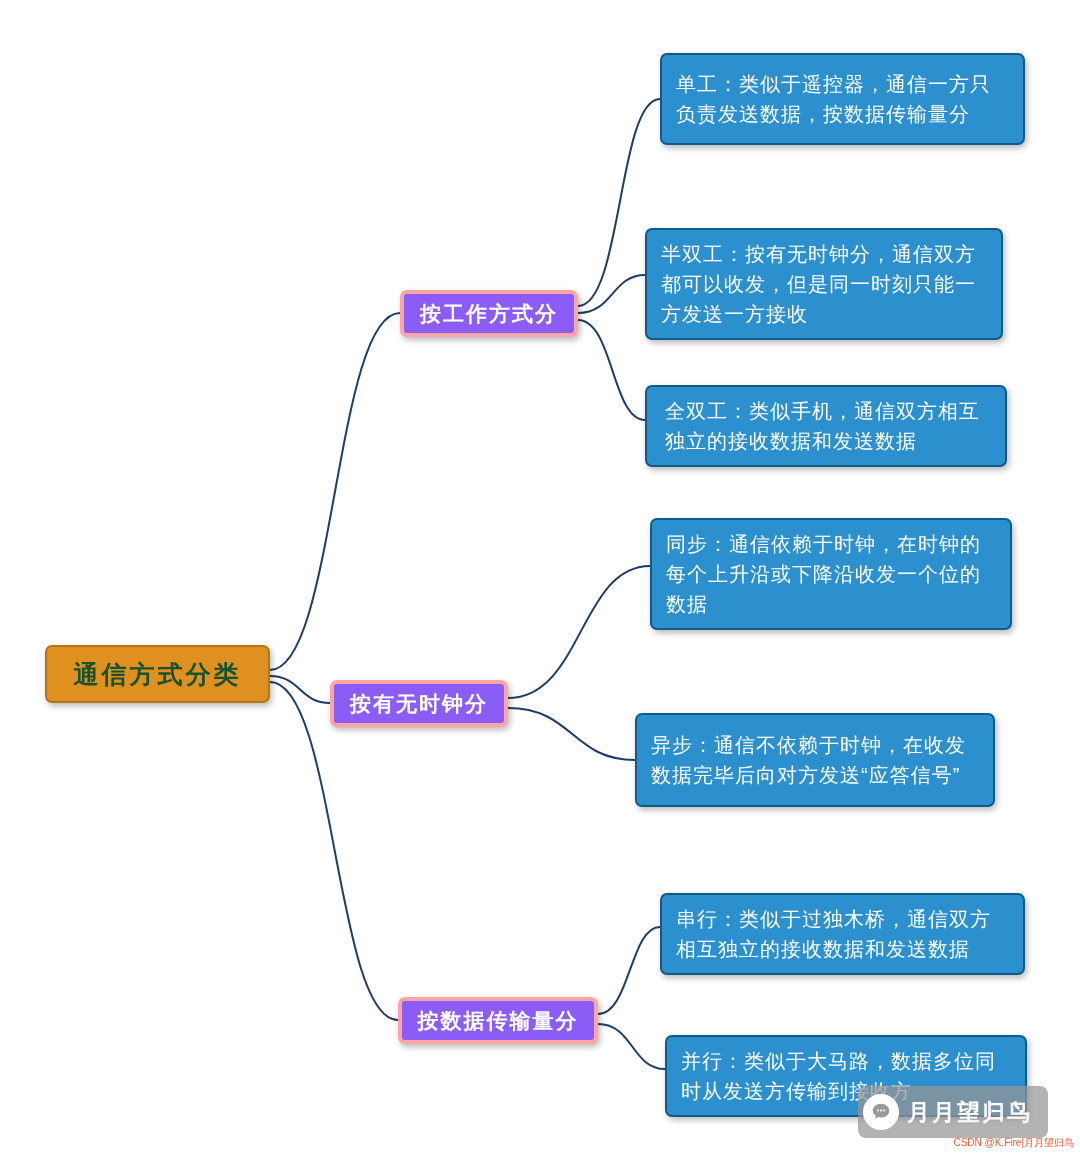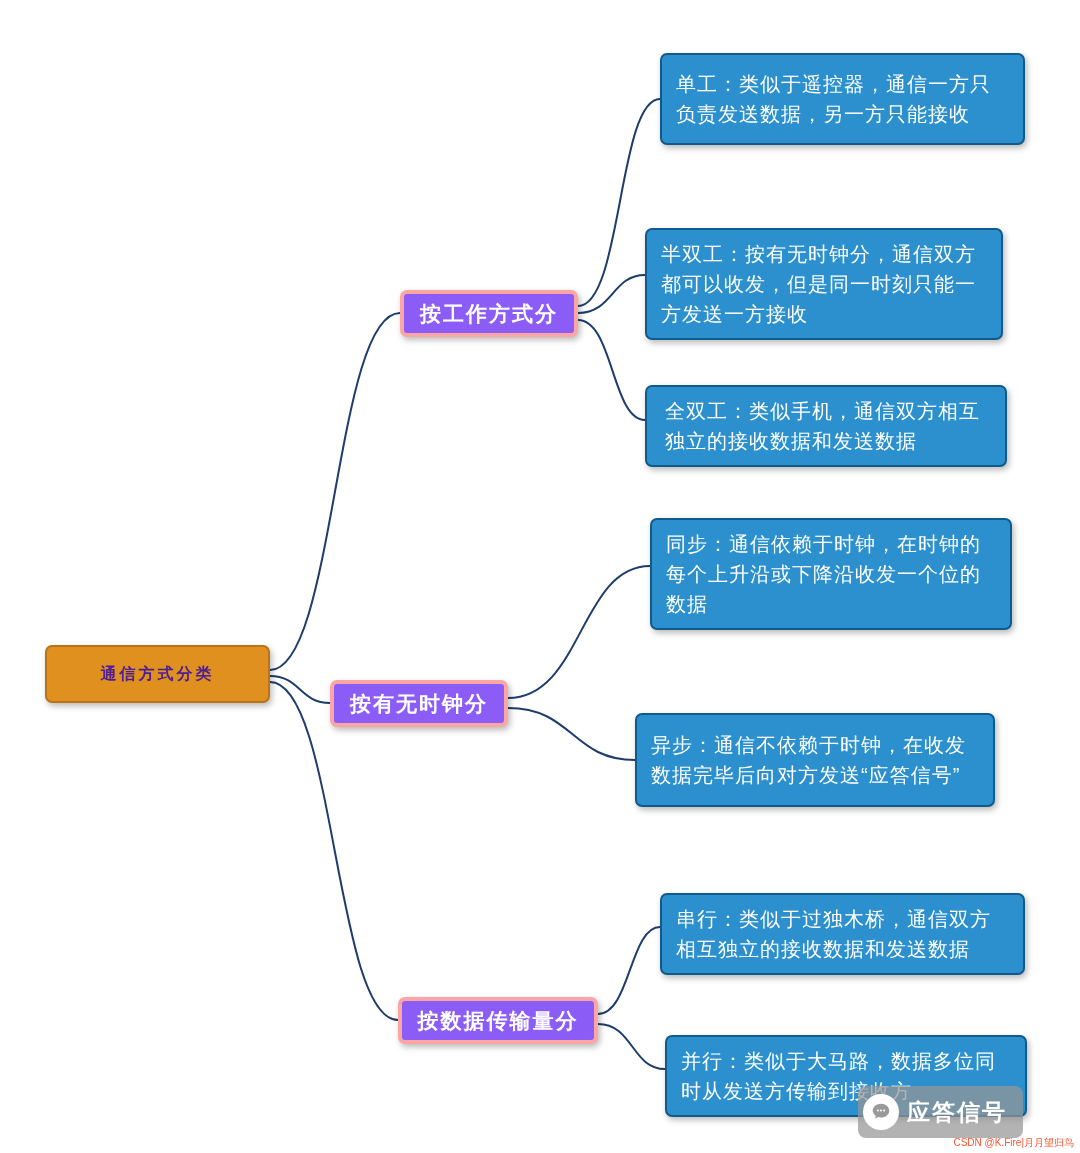--- a/index.html
+++ b/index.html
@@ -16,22 +16,22 @@
   }
   .node{
     position:absolute;
     box-sizing:border-box;
     border-radius:7px;
     box-shadow:2px 3px 6px rgba(0,0,0,0.28);
   }
   .root-node{
     background:#e0901f;
     border:2px solid #b8741a;
-    color:#4c1d95;
-    font-size:16px;
+    color:#14532d;
+    font-size:25px;
     font-weight:bold;
     letter-spacing:3px;
     display:flex;align-items:center;justify-content:center;
     text-align:center;
   }
   .branch-node{
     background:#8b5cf6;
     border:4px solid #fca5a5;
     color:#ffffff;
     font-size:21px;
@@ -102,21 +102,21 @@
 
   <div class="node root-node" style="left:45px;top:645px;width:225px;height:58px;">
     <span>通信方式分类</span>
   </div>
 
   <div class="node branch-node" style="left:400px;top:290px;width:178px;height:47px;">
     <span>按工作方式分</span>
   </div>
 
   <div class="node leaf-node" style="left:660px;top:53px;width:365px;min-height:92px;">
-    <span>单工：类似于遥控器，通信一方只负责发送数据，另一方只能接收</span>
+    <span>单工：类似于遥控器，通信一方只负责发送数据，按数据传输量分</span>
   </div>
 
   <div class="node leaf-node" style="left:645px;top:228px;width:358px;min-height:94px;">
     <span>半双工：按有无时钟分，通信双方都可以收发，但是同一时刻只能一方发送一方接收</span>
   </div>
 
   <div class="node leaf-node" style="left:645px;top:385px;width:362px;min-height:70px;padding-left:18px;">
     <span>全双工：类似手机，通信双方相互独立的接收数据和发送数据</span>
   </div>
 
@@ -146,18 +146,18 @@
 
   <div class="watermark">
     <span class="wm-circle">
       <svg width="22" height="22" viewBox="0 0 24 24">
         <path fill="#9a9a9a" d="M12 3C6.9 3 3 6.3 3 10.4c0 2.3 1.3 4.3 3.3 5.7l-.8 3.2 3.5-1.8c.9.2 1.9.4 3 .4 5.1 0 9-3.3 9-7.4S17.1 3 12 3z"></path>
         <circle fill="#ffffff" cx="8.6" cy="10.4" r="1.1"></circle>
         <circle fill="#ffffff" cx="12" cy="10.4" r="1.1"></circle>
         <circle fill="#ffffff" cx="15.4" cy="10.4" r="1.1"></circle>
       </svg>
     </span>
-    <span class="wm-text">应答信号</span>
+    <span class="wm-text">月月望归鸟</span>
   </div>
 
   <div class="csdn-credit">CSDN @K.Fire|月月望归鸟</div>
 
 </div>
 
 </body></html>

